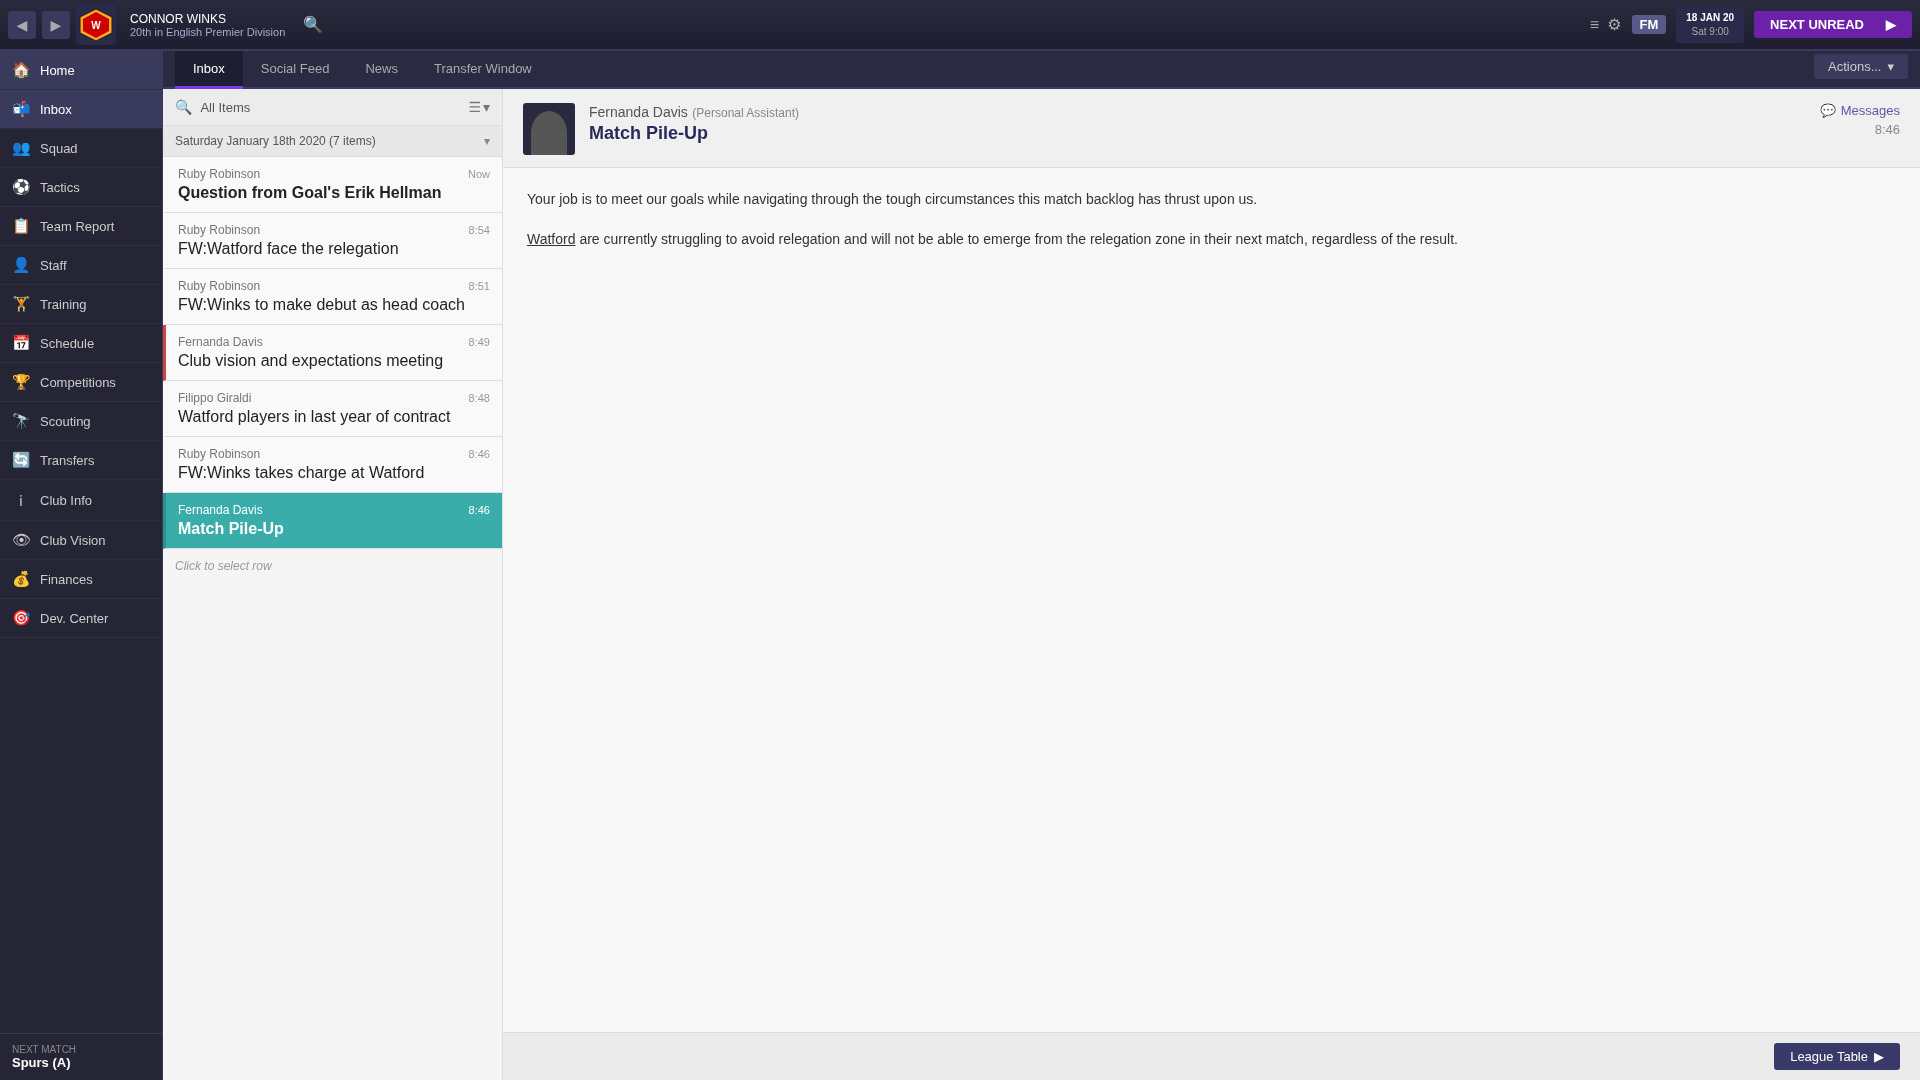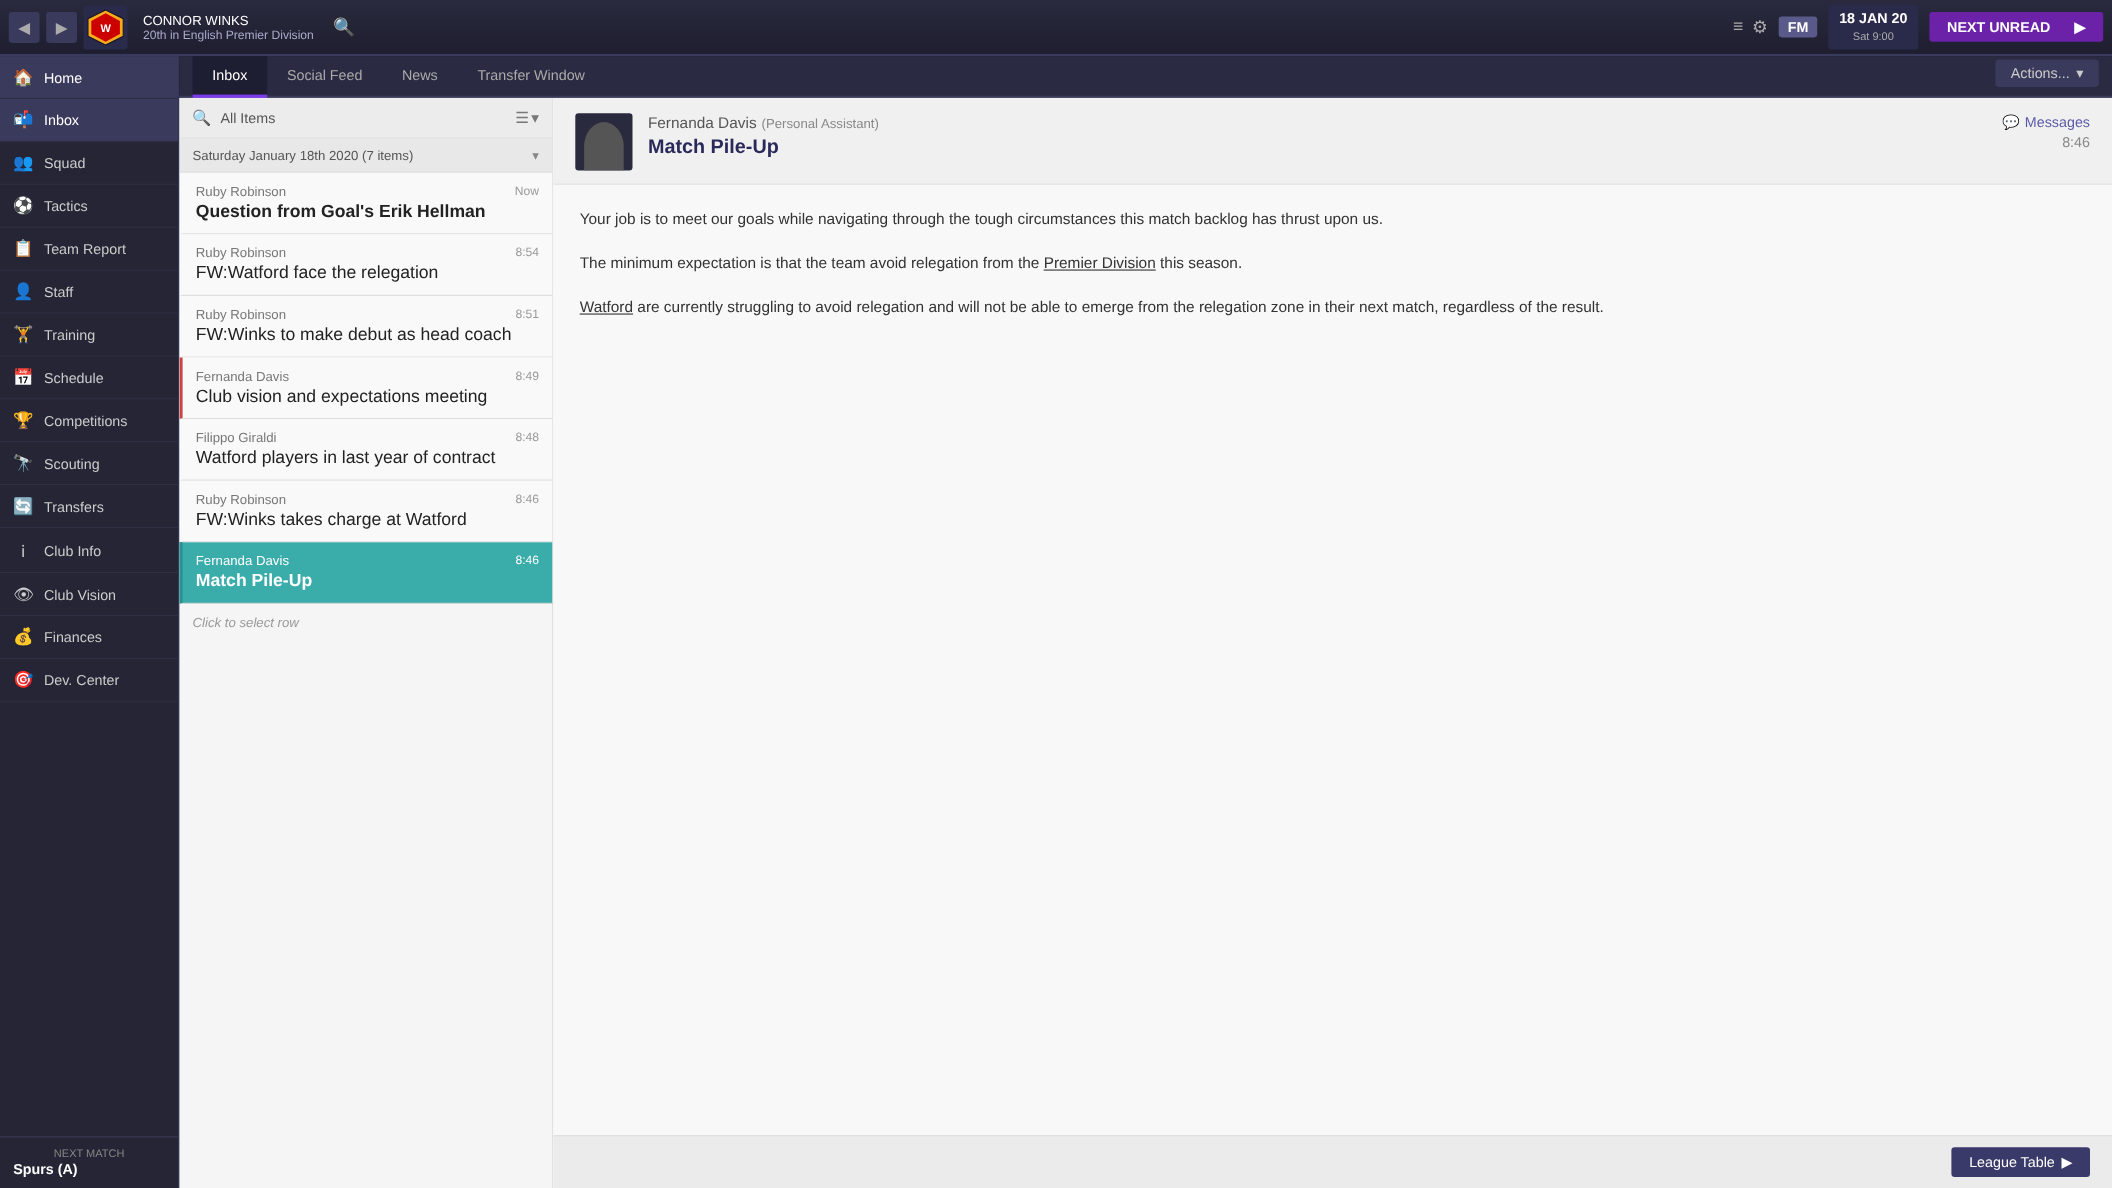--- a/index.html
+++ b/index.html
@@ -87,21 +87,21 @@
     }
     .date-display {
       background: #2a2a4a;
       color: #fff;
       padding: 4px 10px;
       border-radius: 3px;
       font-size: 12px;
       text-align: center;
       line-height: 1.4;
     }
-    .date-display .date-main { font-weight: bold; font-size: 13px; text-align: center; }
+    .date-display .date-main { font-weight: bold; font-size: 10px; text-align: center; }
     .date-display .date-sub { color: #aaa; font-size: 10px; }
     .next-unread-btn {
       background: #6b21a8;
       color: #fff;
       border: none;
       padding: 6px 16px;
       border-radius: 3px;
       font-size: 13px;
       font-weight: bold;
       cursor: pointer;
@@ -136,21 +136,21 @@
     }
     .sidebar-item.active { background: #3a3a5c; color: #fff; }
     .sidebar-icon { font-size: 15px; width: 18px; text-align: center; }
     .sidebar-bottom {
       margin-top: auto;
       padding: 10px 12px;
       border-top: 1px solid #3a3a5c;
       color: #aaa;
       font-size: 11px;
     }
-    .sidebar-bottom .next-match-label { color: #888; font-size: 10px; text-transform: uppercase; text-align: center; }
+    .sidebar-bottom .next-match-label { color: #888; font-size: 10px; text-transform: uppercase; }
     .sidebar-bottom .next-match-val { color: #fff; font-size: 13px; font-weight: bold; }
 
     
     .content-area {
       flex: 1;
       display: flex;
       flex-direction: column;
       overflow: hidden;
     }
 
@@ -576,21 +576,20 @@
             <span class="messages-link">
               <span>💬</span>
               <span>Messages</span>
             </span>
             <span class="detail-time">8:46</span>
           </div>
         </div>
 
         <div class="detail-body">
           <p>Your job is to meet our goals while navigating through the tough circumstances this match backlog has thrust upon us.</p>
-          <p>The minimum expectation is that the team avoid relegation from the <span class="underline">Premier Division</span> this season.</p>
           <p><span class="underline">Watford</span> are currently struggling to avoid relegation and will not be able to emerge from the relegation zone in their next match, regardless of the result.</p>
         </div>
 
         <div class="detail-footer">
           <button class="league-table-btn">
             <span>League Table</span>
             <span>▶</span>
           </button>
         </div>
       </div>

